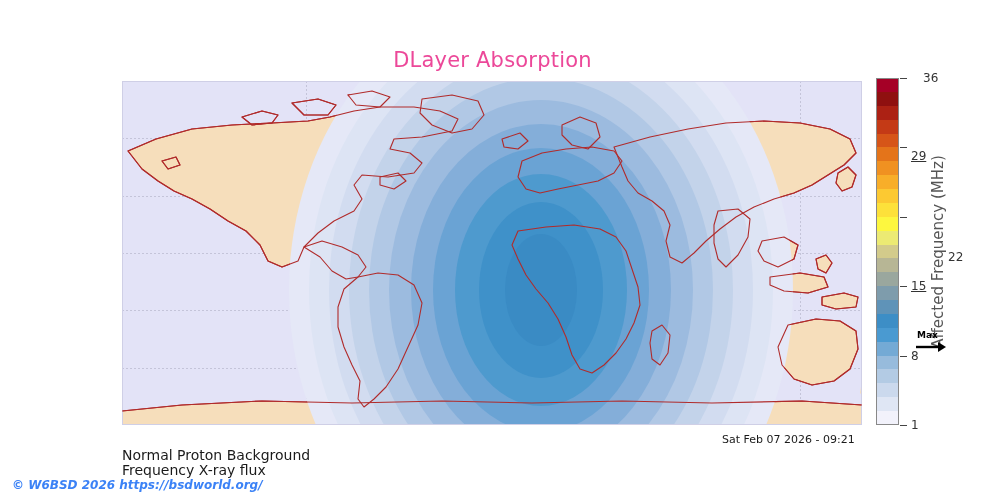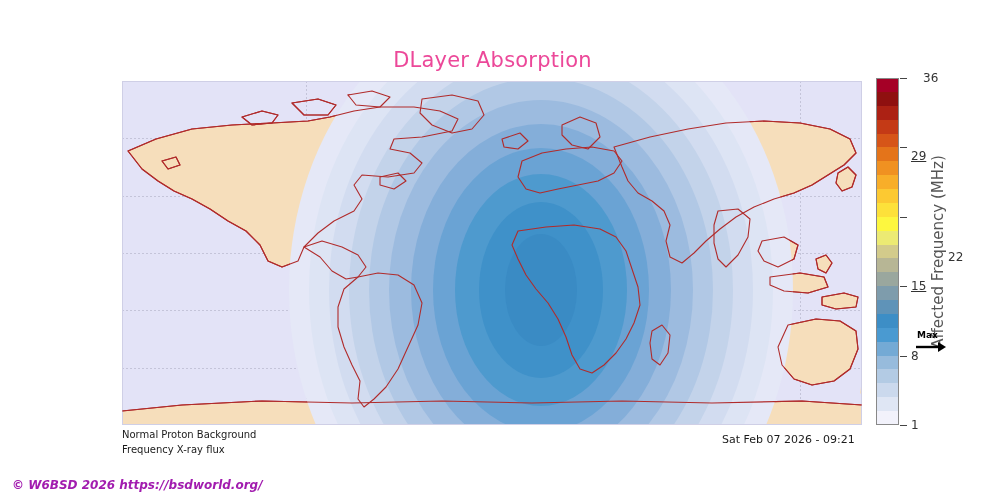--- a/index.html
+++ b/index.html
@@ -29,26 +29,26 @@
   .grid-h{left:0;right:0;height:1px;
     background-image:linear-gradient(to right,#b9b9cf 50%,transparent 50%);
     background-size:4px 1px;opacity:.75;}
   
   #geo-svg{position:absolute;left:0;top:0;width:740px;height:344px;}
   .land{fill:#f6debb;stroke:none;}
   .coast{fill:none;stroke:#b02b2b;stroke-width:1.1;stroke-linejoin:round;stroke-linecap:round;}
   
   #absorption{position:absolute;left:0;top:0;width:740px;height:344px;}
   
-  .note{position:absolute;font-size:10px;color:#1a1a1a;}
+  .note{position:absolute;font-size:14px;color:#1a1a1a;margin-top:18px;}
   #note-line-1{left:122px;top:429px;}
   #note-line-2{left:122px;top:444px;}
   #timestamp{position:absolute;left:722px;top:433px;font-size:11px;color:#1a1a1a;}
   #copyright{
-    position:absolute;left:12px;top:478px;font-size:12px;color:#a21caf;
+    position:absolute;left:12px;top:478px;font-size:12px;color:#3b82f6;
     font-style:italic;font-weight:bold;
   }
   
   #colorbar-wrap{position:absolute;left:876px;top:78px;width:23px;height:347px;}
   #colorbar-gradient{position:absolute;inset:0;}
   #colorbar-wrap .cb-edge{position:absolute;inset:0;border:1px solid #888;}
   .cb-tick{position:absolute;left:24px;width:7px;height:1px;background:#444;}
   .cb-tick-label{position:absolute;left:35px;font-size:12px;color:#333;transform:translateY(-50%);}
   #cb-axis-label{
     position:absolute;left:925px;top:78px;height:347px;width:26px;

